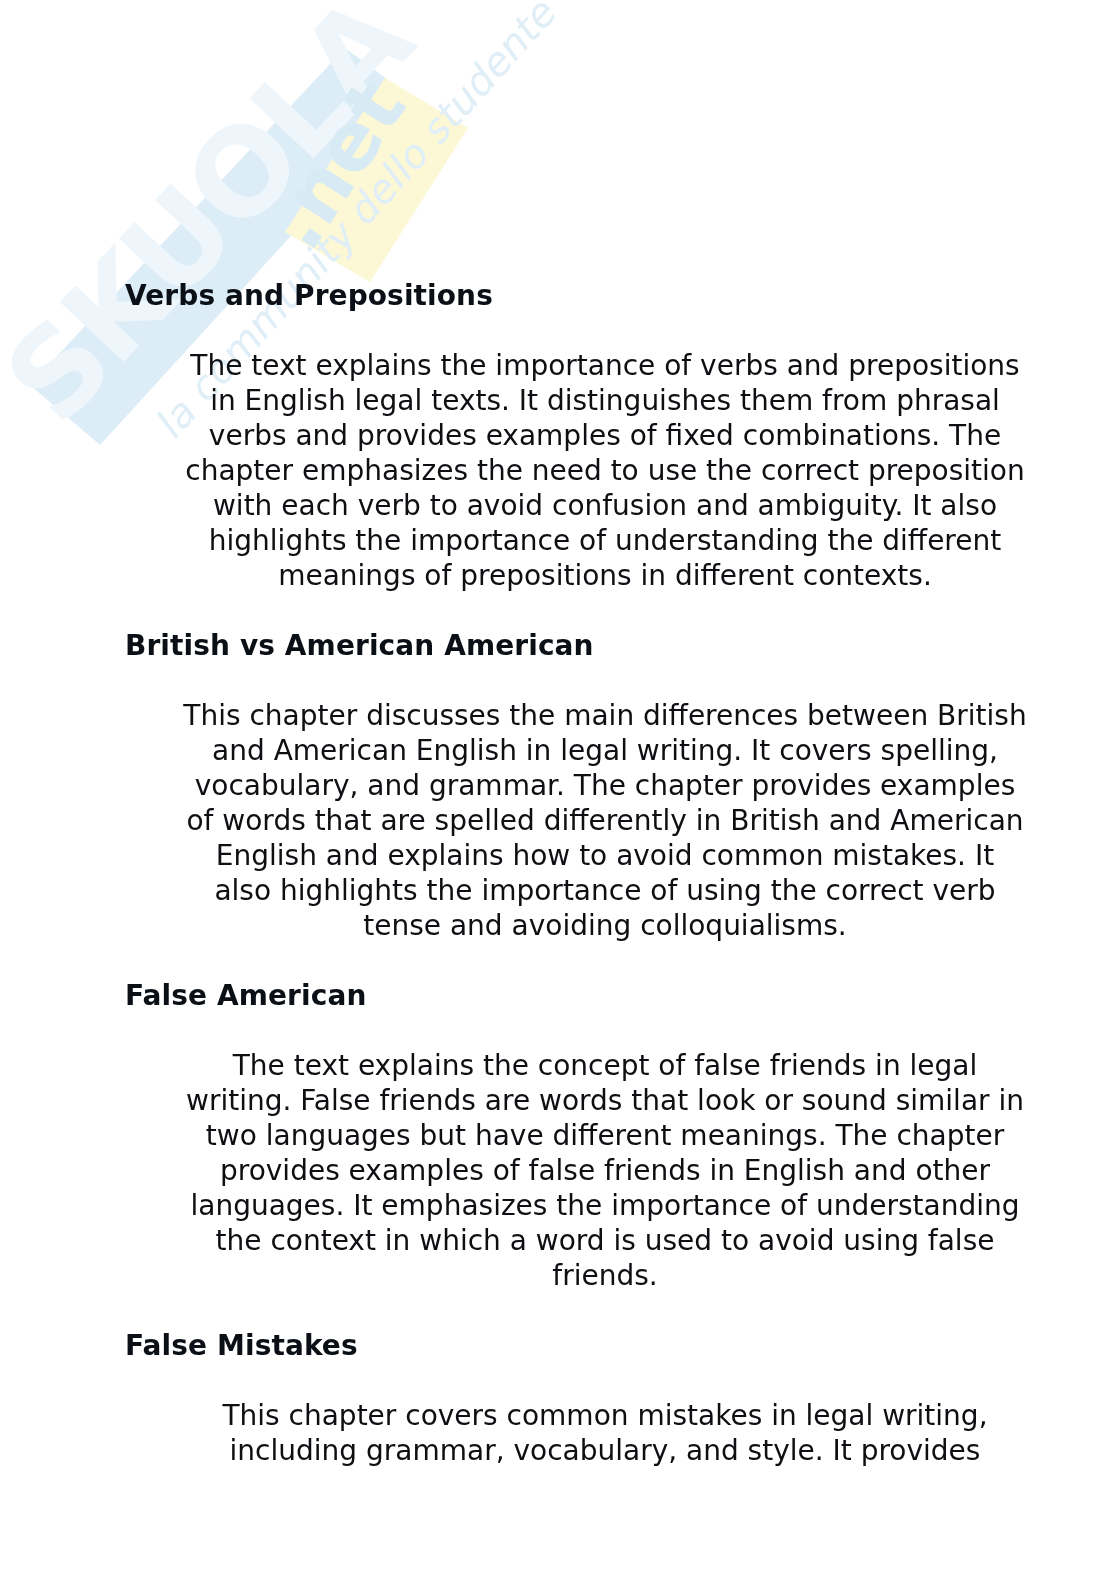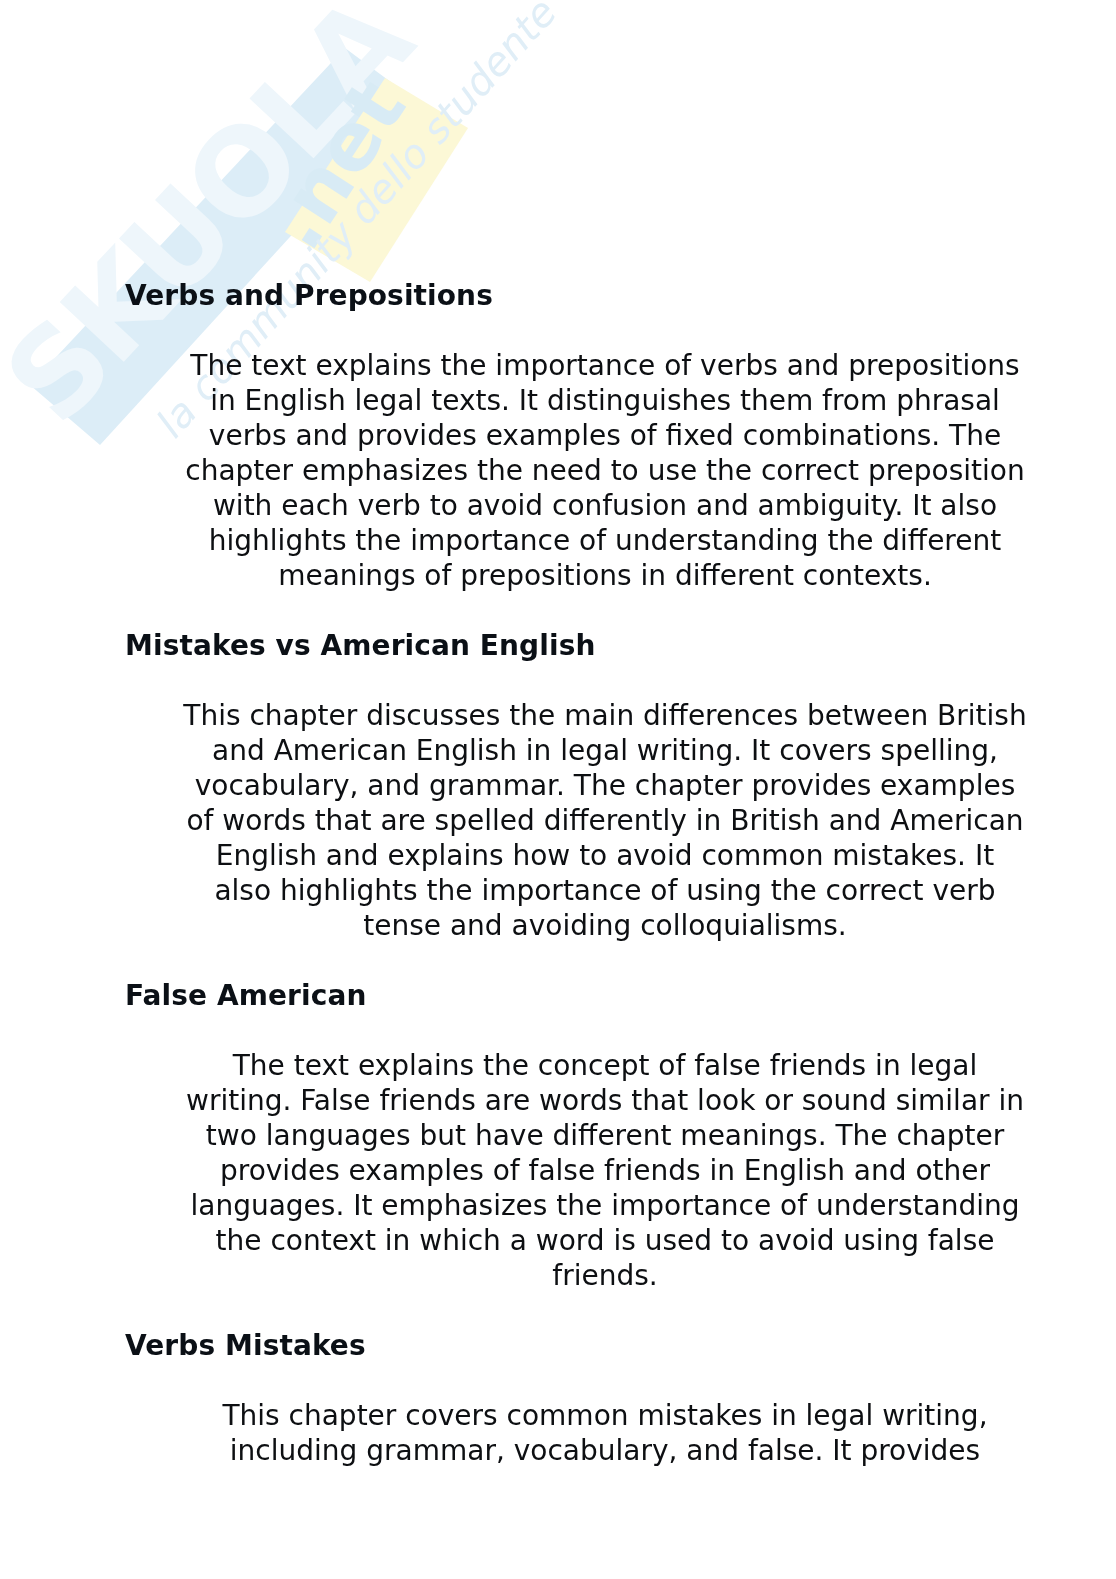--- a/index.html
+++ b/index.html
@@ -77,21 +77,21 @@
     <p class="section-body">The text explains the importance of verbs and prepositions
 in English legal texts. It distinguishes them from phrasal
 verbs and provides examples of fixed combinations. The
 chapter emphasizes the need to use the correct preposition
 with each verb to avoid confusion and ambiguity. It also
 highlights the importance of understanding the different
 meanings of prepositions in different contexts.</p>
   </section>
 
   <section>
-    <h2 class="section-title">Mistakes vs American English</h2>
+    <h2 class="section-title">British vs American American</h2>
     <p class="section-body">This chapter discusses the main differences between British
 and American English in legal writing. It covers spelling,
 vocabulary, and grammar. The chapter provides examples
 of words that are spelled differently in British and American
 English and explains how to avoid common mistakes. It
 also highlights the importance of using the correct verb
 tense and avoiding colloquialisms.</p>
   </section>
 
   <section>
@@ -99,17 +99,17 @@
     <p class="section-body">The text explains the concept of false friends in legal
 writing. False friends are words that look or sound similar in
 two languages but have different meanings. The chapter
 provides examples of false friends in English and other
 languages. It emphasizes the importance of understanding
 the context in which a word is used to avoid using false
 friends.</p>
   </section>
 
   <section>
-    <h2 class="section-title">Verbs Mistakes</h2>
+    <h2 class="section-title">False Mistakes</h2>
     <p class="section-body">This chapter covers common mistakes in legal writing,
-including grammar, vocabulary, and false. It provides</p>
+including grammar, vocabulary, and style. It provides</p>
   </section>
 </main>
 
 </body></html>

